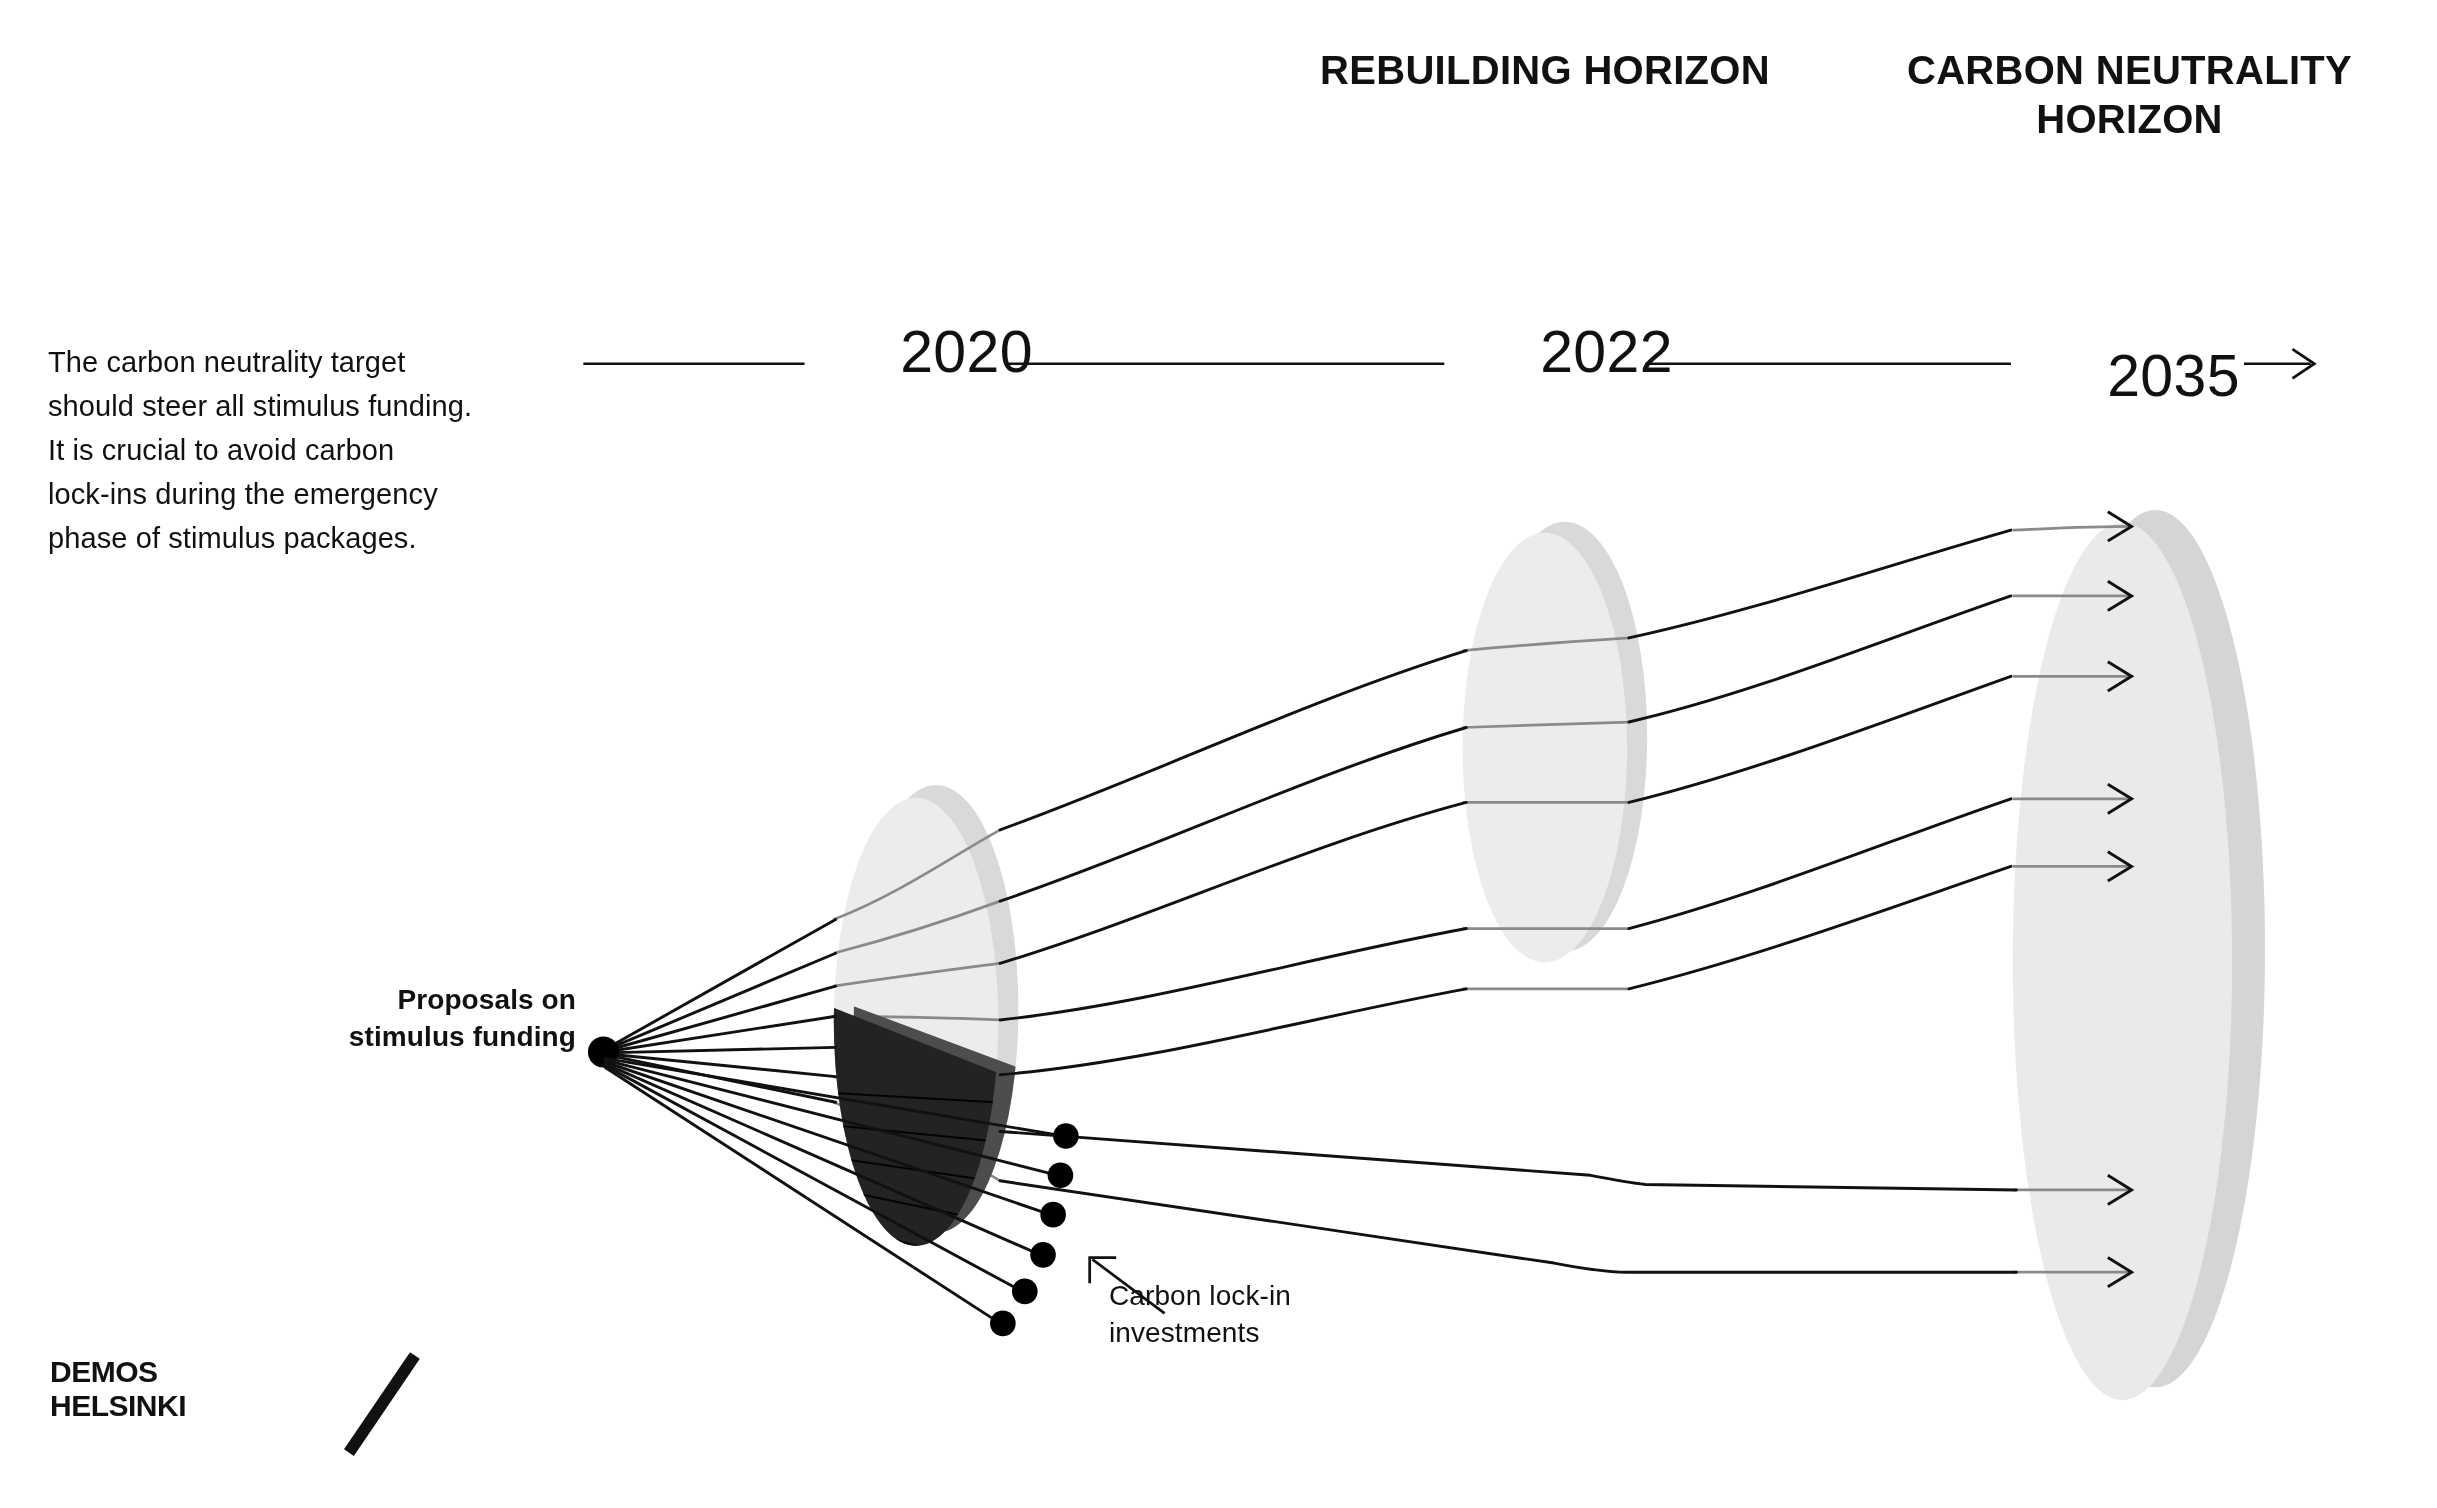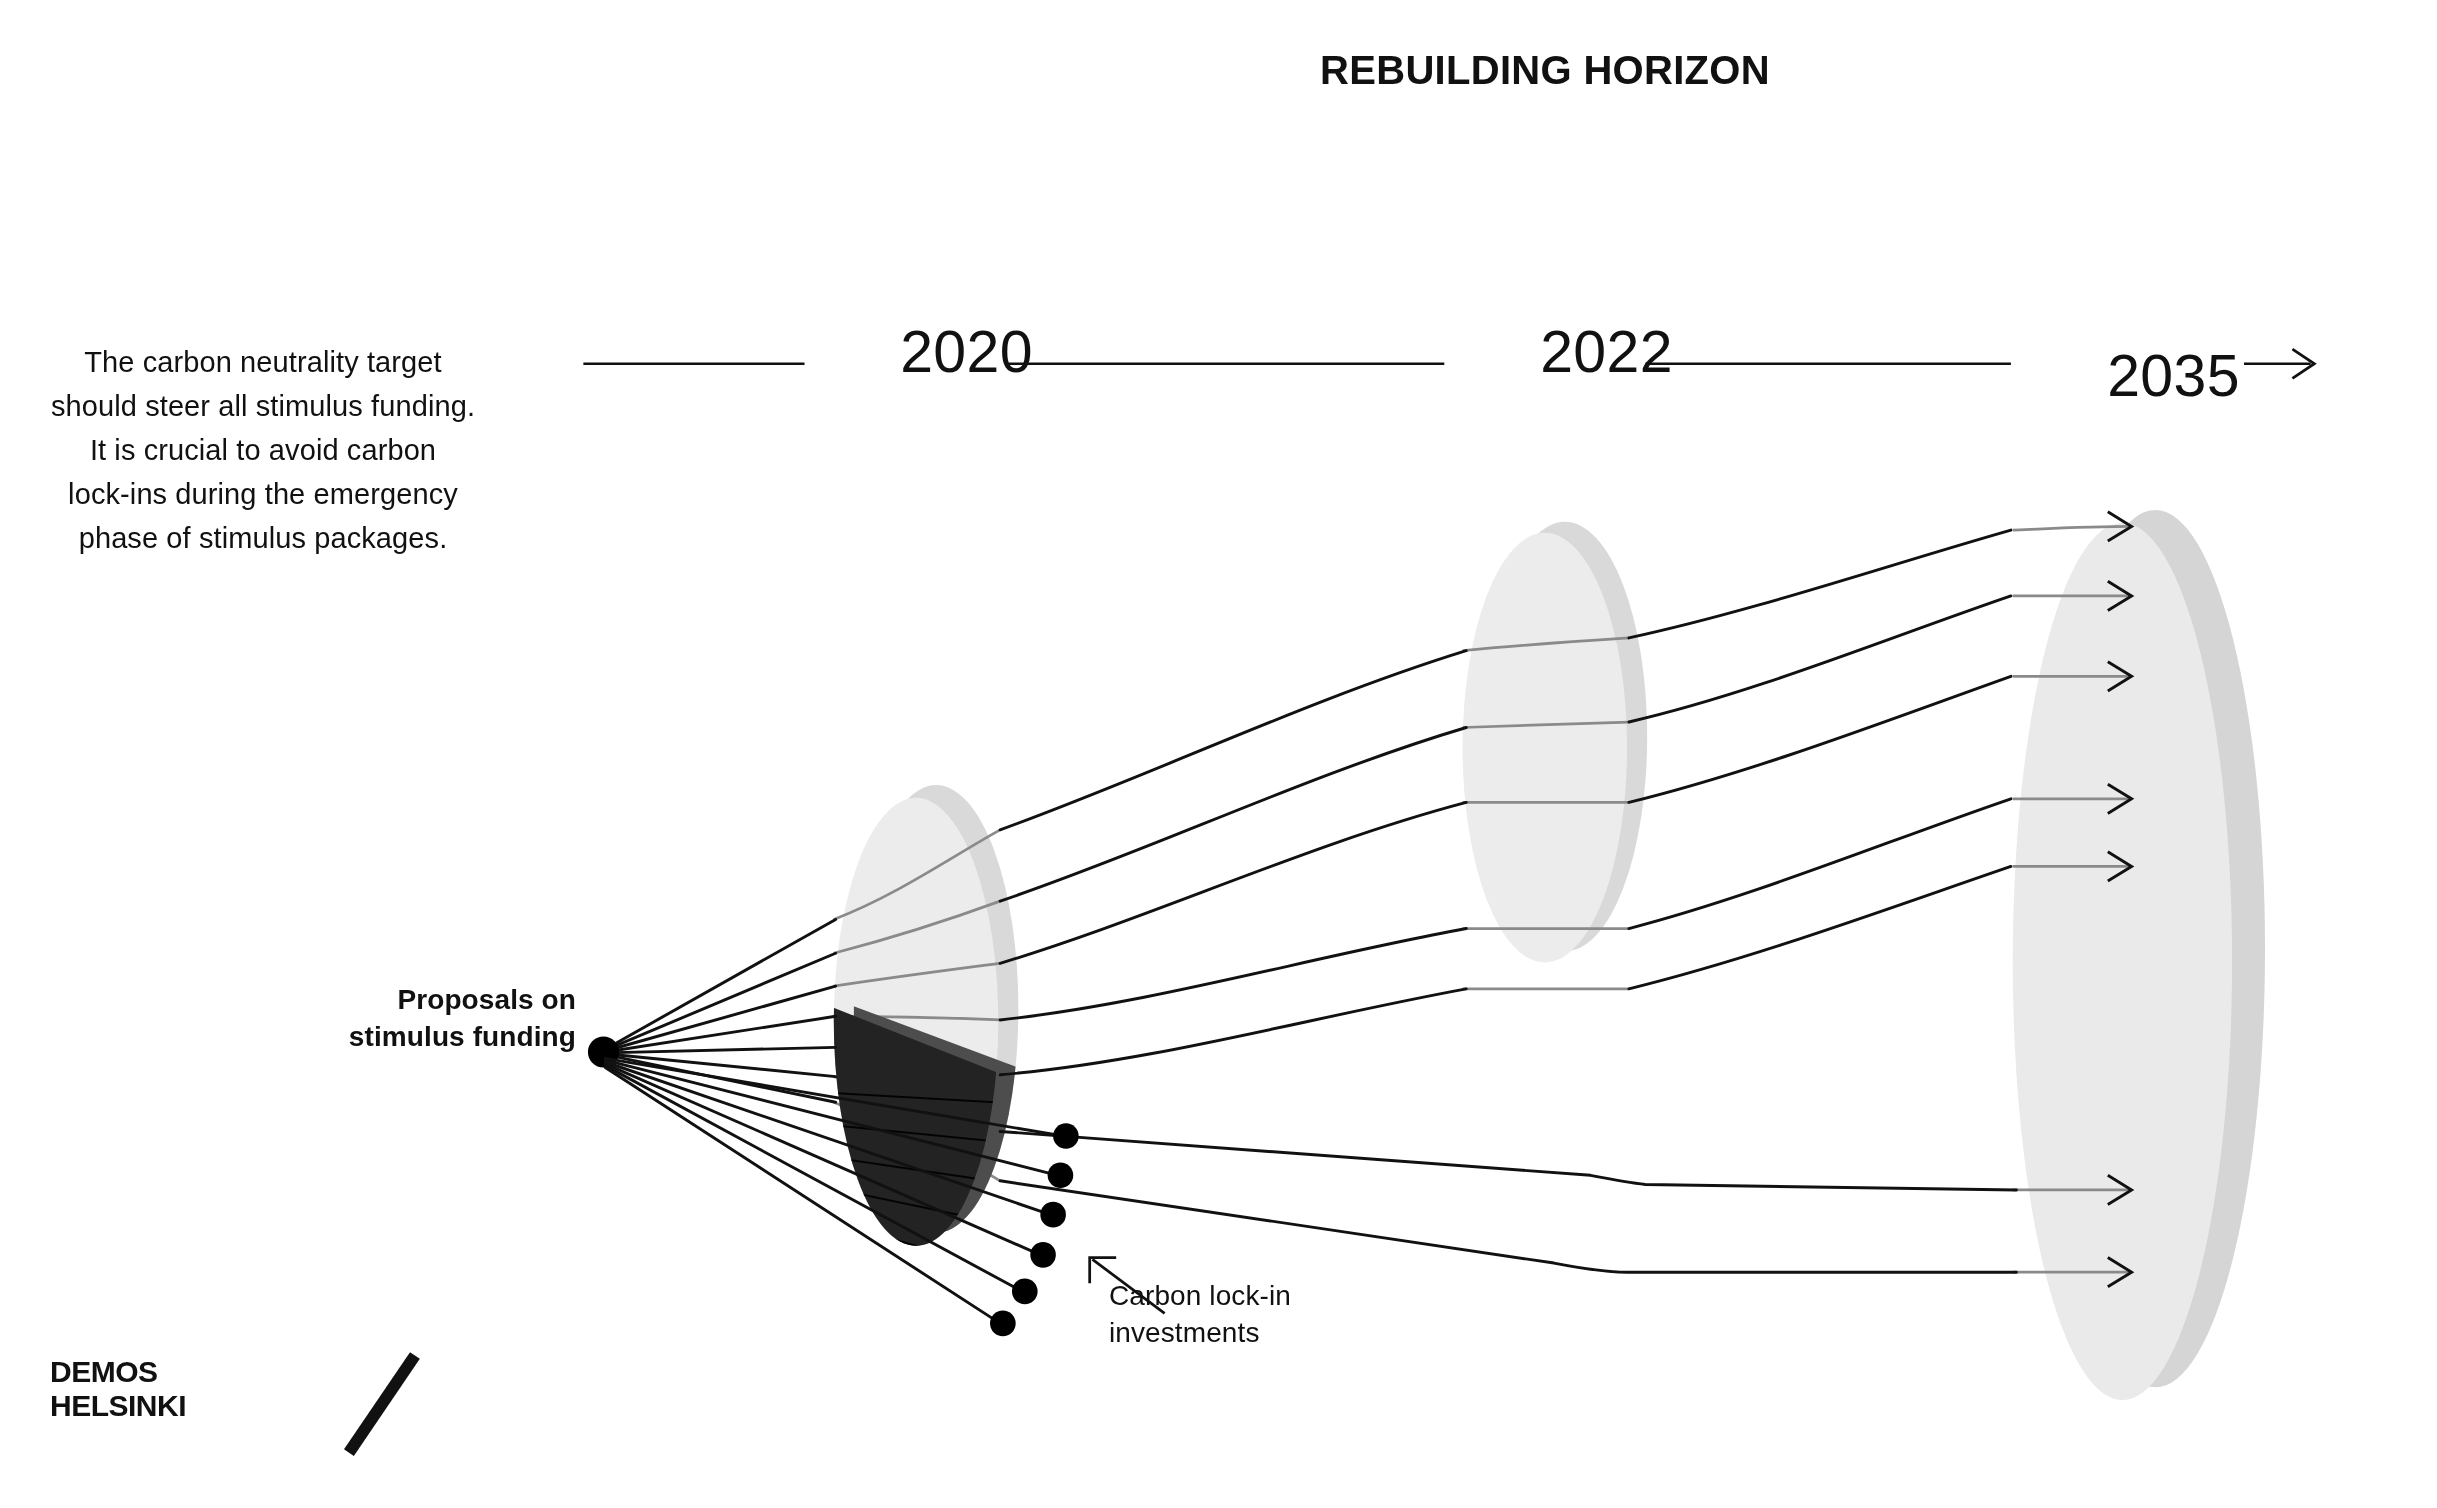--- a/index.html
+++ b/index.html
@@ -13,21 +13,21 @@
   svg.layer{position:absolute;left:0;top:0;width:2438px;height:1508px;overflow:visible;}
 
   .txt{position:absolute;}
 
   #page-title{
     left:48px;top:64px;width:475px;
     font-size:28px;font-weight:700;line-height:1.33;letter-spacing:0.1px;
   }
   #intro-paragraph{
     left:48px;top:340px;width:430px;
-    font-size:29px;font-weight:400;line-height:1.52;letter-spacing:0.1px;text-align:center;
+    font-size:29px;font-weight:400;line-height:1.52;letter-spacing:0.1px;
   }
 
   .horizon-title{
     position:absolute;text-align:center;
     font-size:40px;font-weight:700;line-height:1.22;letter-spacing:0.3px;
     text-transform:uppercase;
   }
   #horizon-0{left:704px;top:46px;width:384px;}
   #horizon-1{left:1280px;top:46px;width:530px;}
   #horizon-2{left:1892px;top:46px;width:475px;}
@@ -59,20 +59,21 @@
   }
 </style>
 </head>
 <body>
 
 <div id="stage">
 
   <div class="txt" id="intro-paragraph">The carbon neutrality target should steer all stimulus funding. It is crucial to avoid carbon lock‑ins during the emergency phase of stimulus packages.</div>
 
   <div class="horizon-title" id="horizon-1">REBUILDING HORIZON</div>
+  <div class="horizon-title" id="horizon-2">CARBON NEUTRALITY HORIZON</div>
 
   <div class="year-label" id="year-0">2020</div>
   <div class="year-label" id="year-1">2022</div>
   <div class="year-label" id="year-2">2035</div>
 
   <svg class="layer" viewBox="0 0 2667 1650" width="2438" height="1508">
     <g stroke="#111" stroke-width="3" fill="none">
       <line x1="638" y1="398" x2="880" y2="398"></line>
       <line x1="1100" y1="398" x2="1580" y2="398"></line>
       <line x1="1800" y1="398" x2="2200" y2="398"></line>

